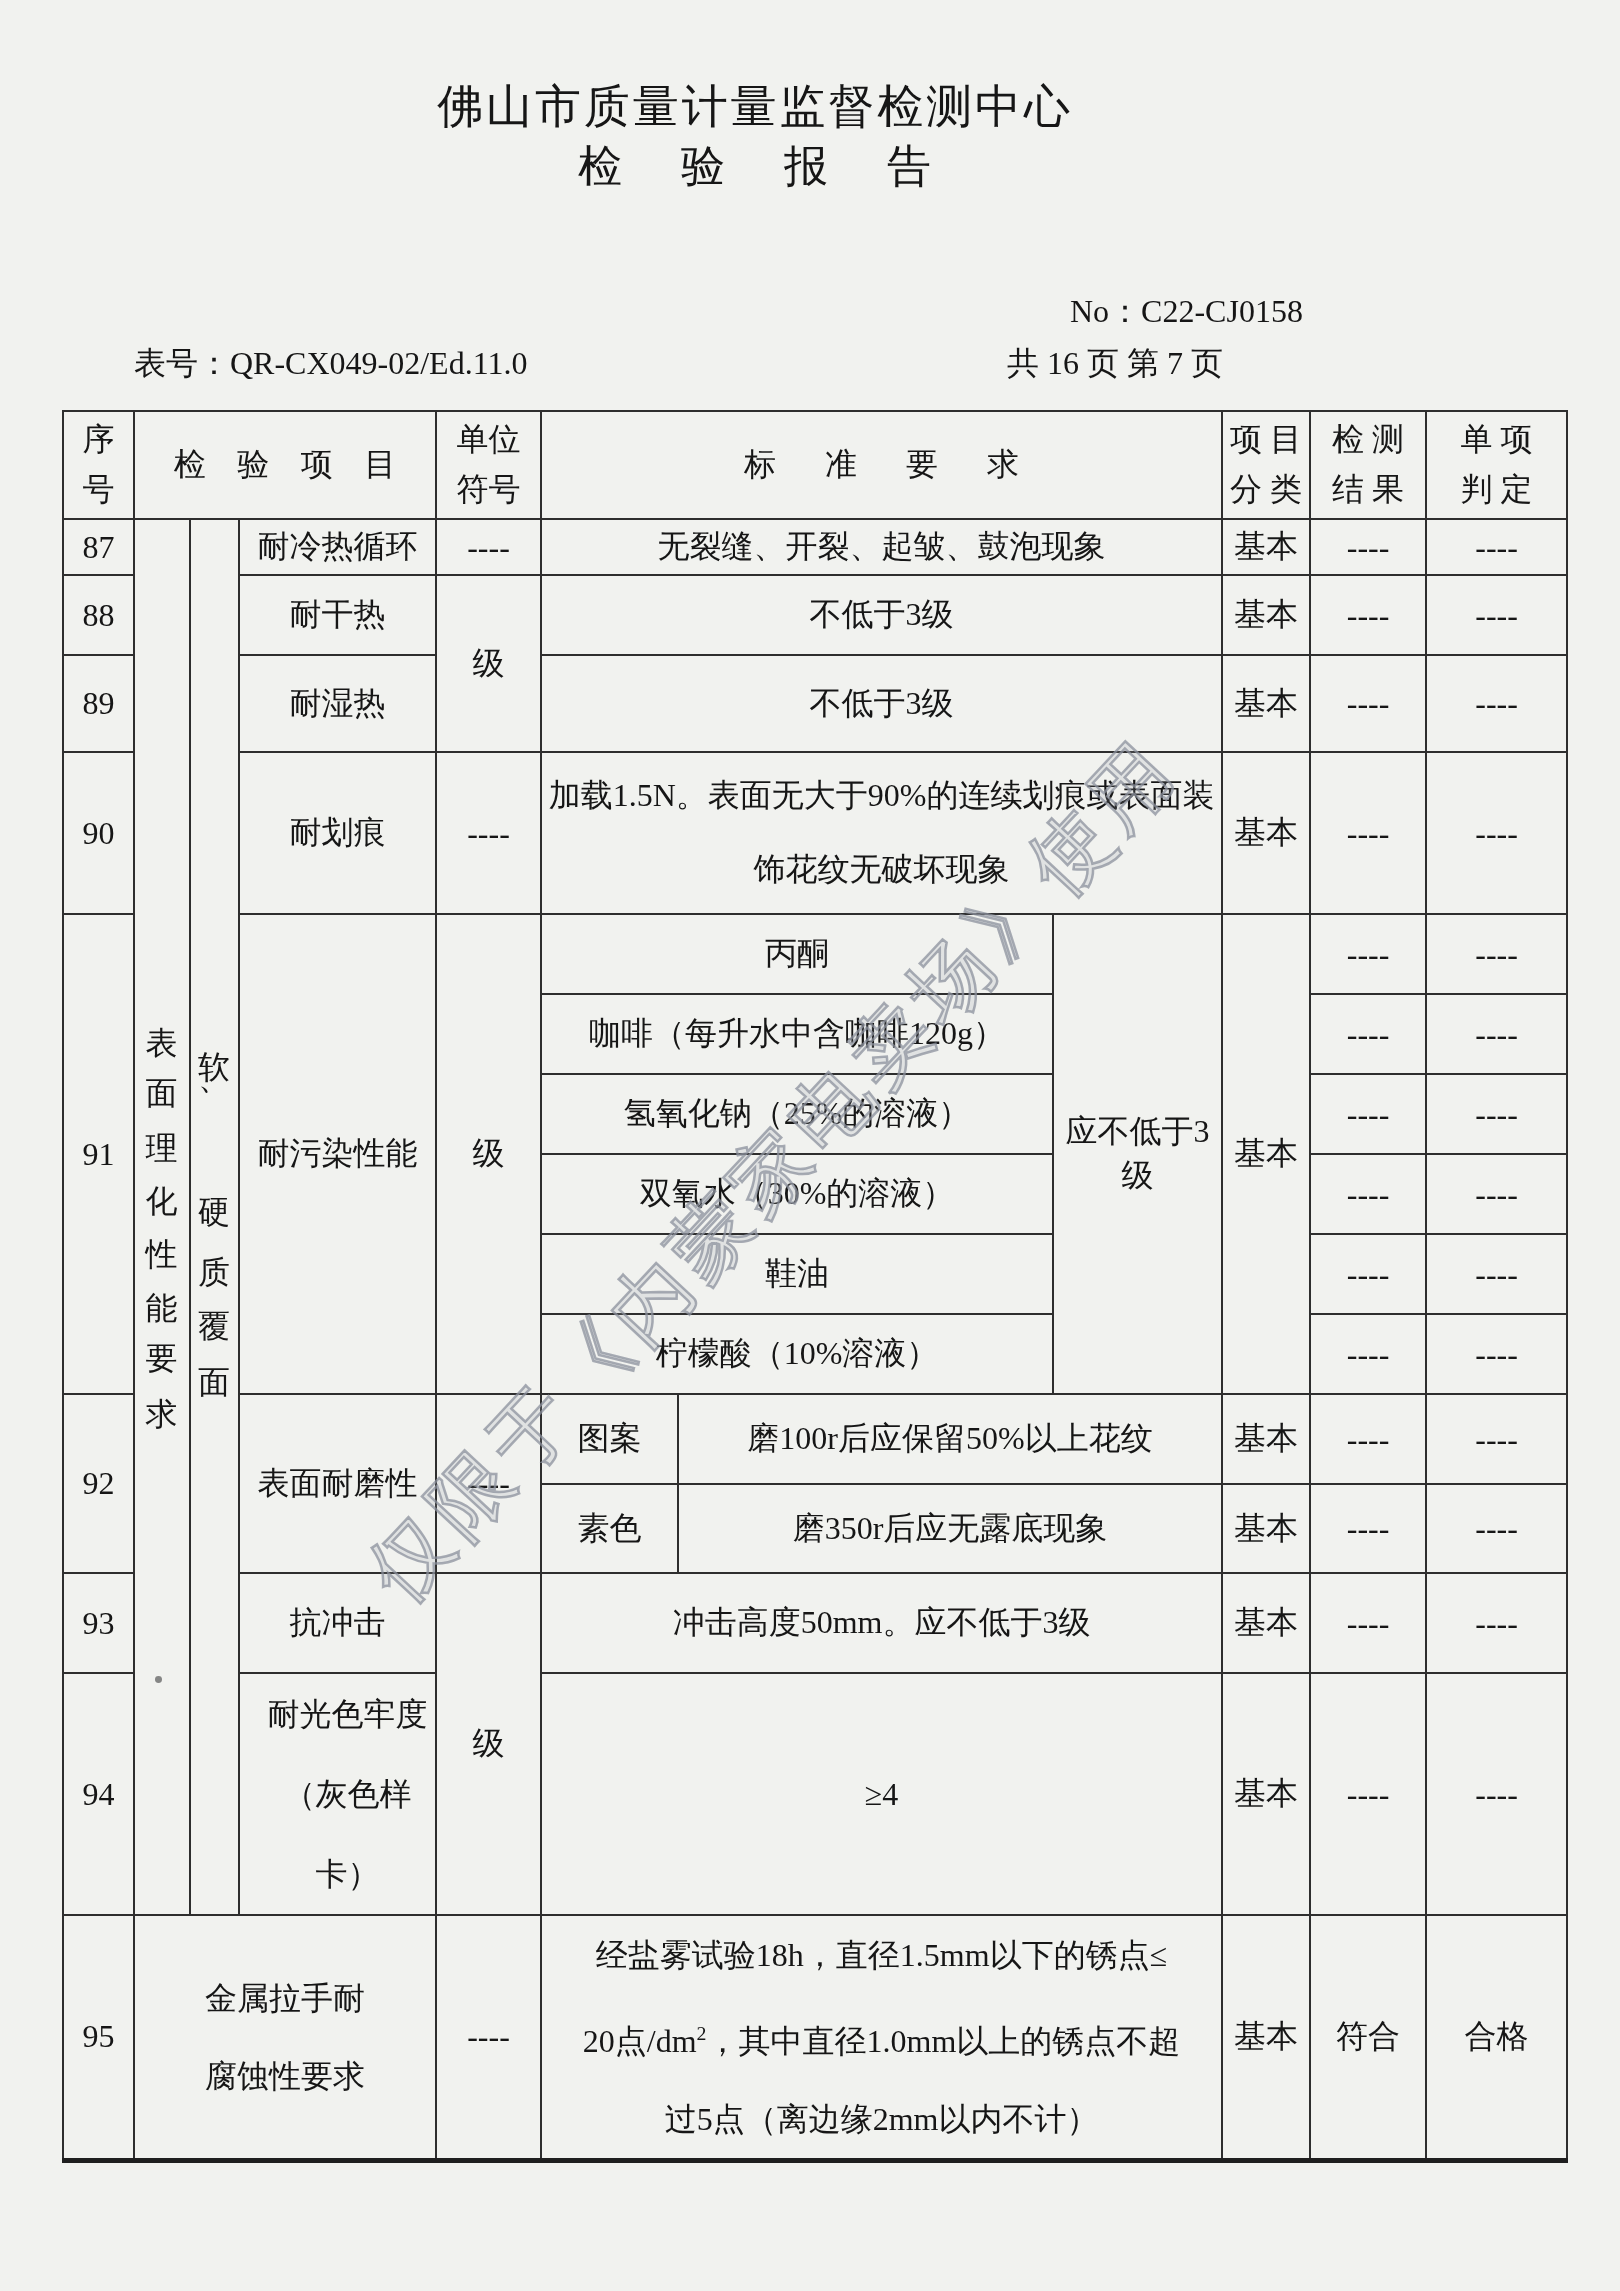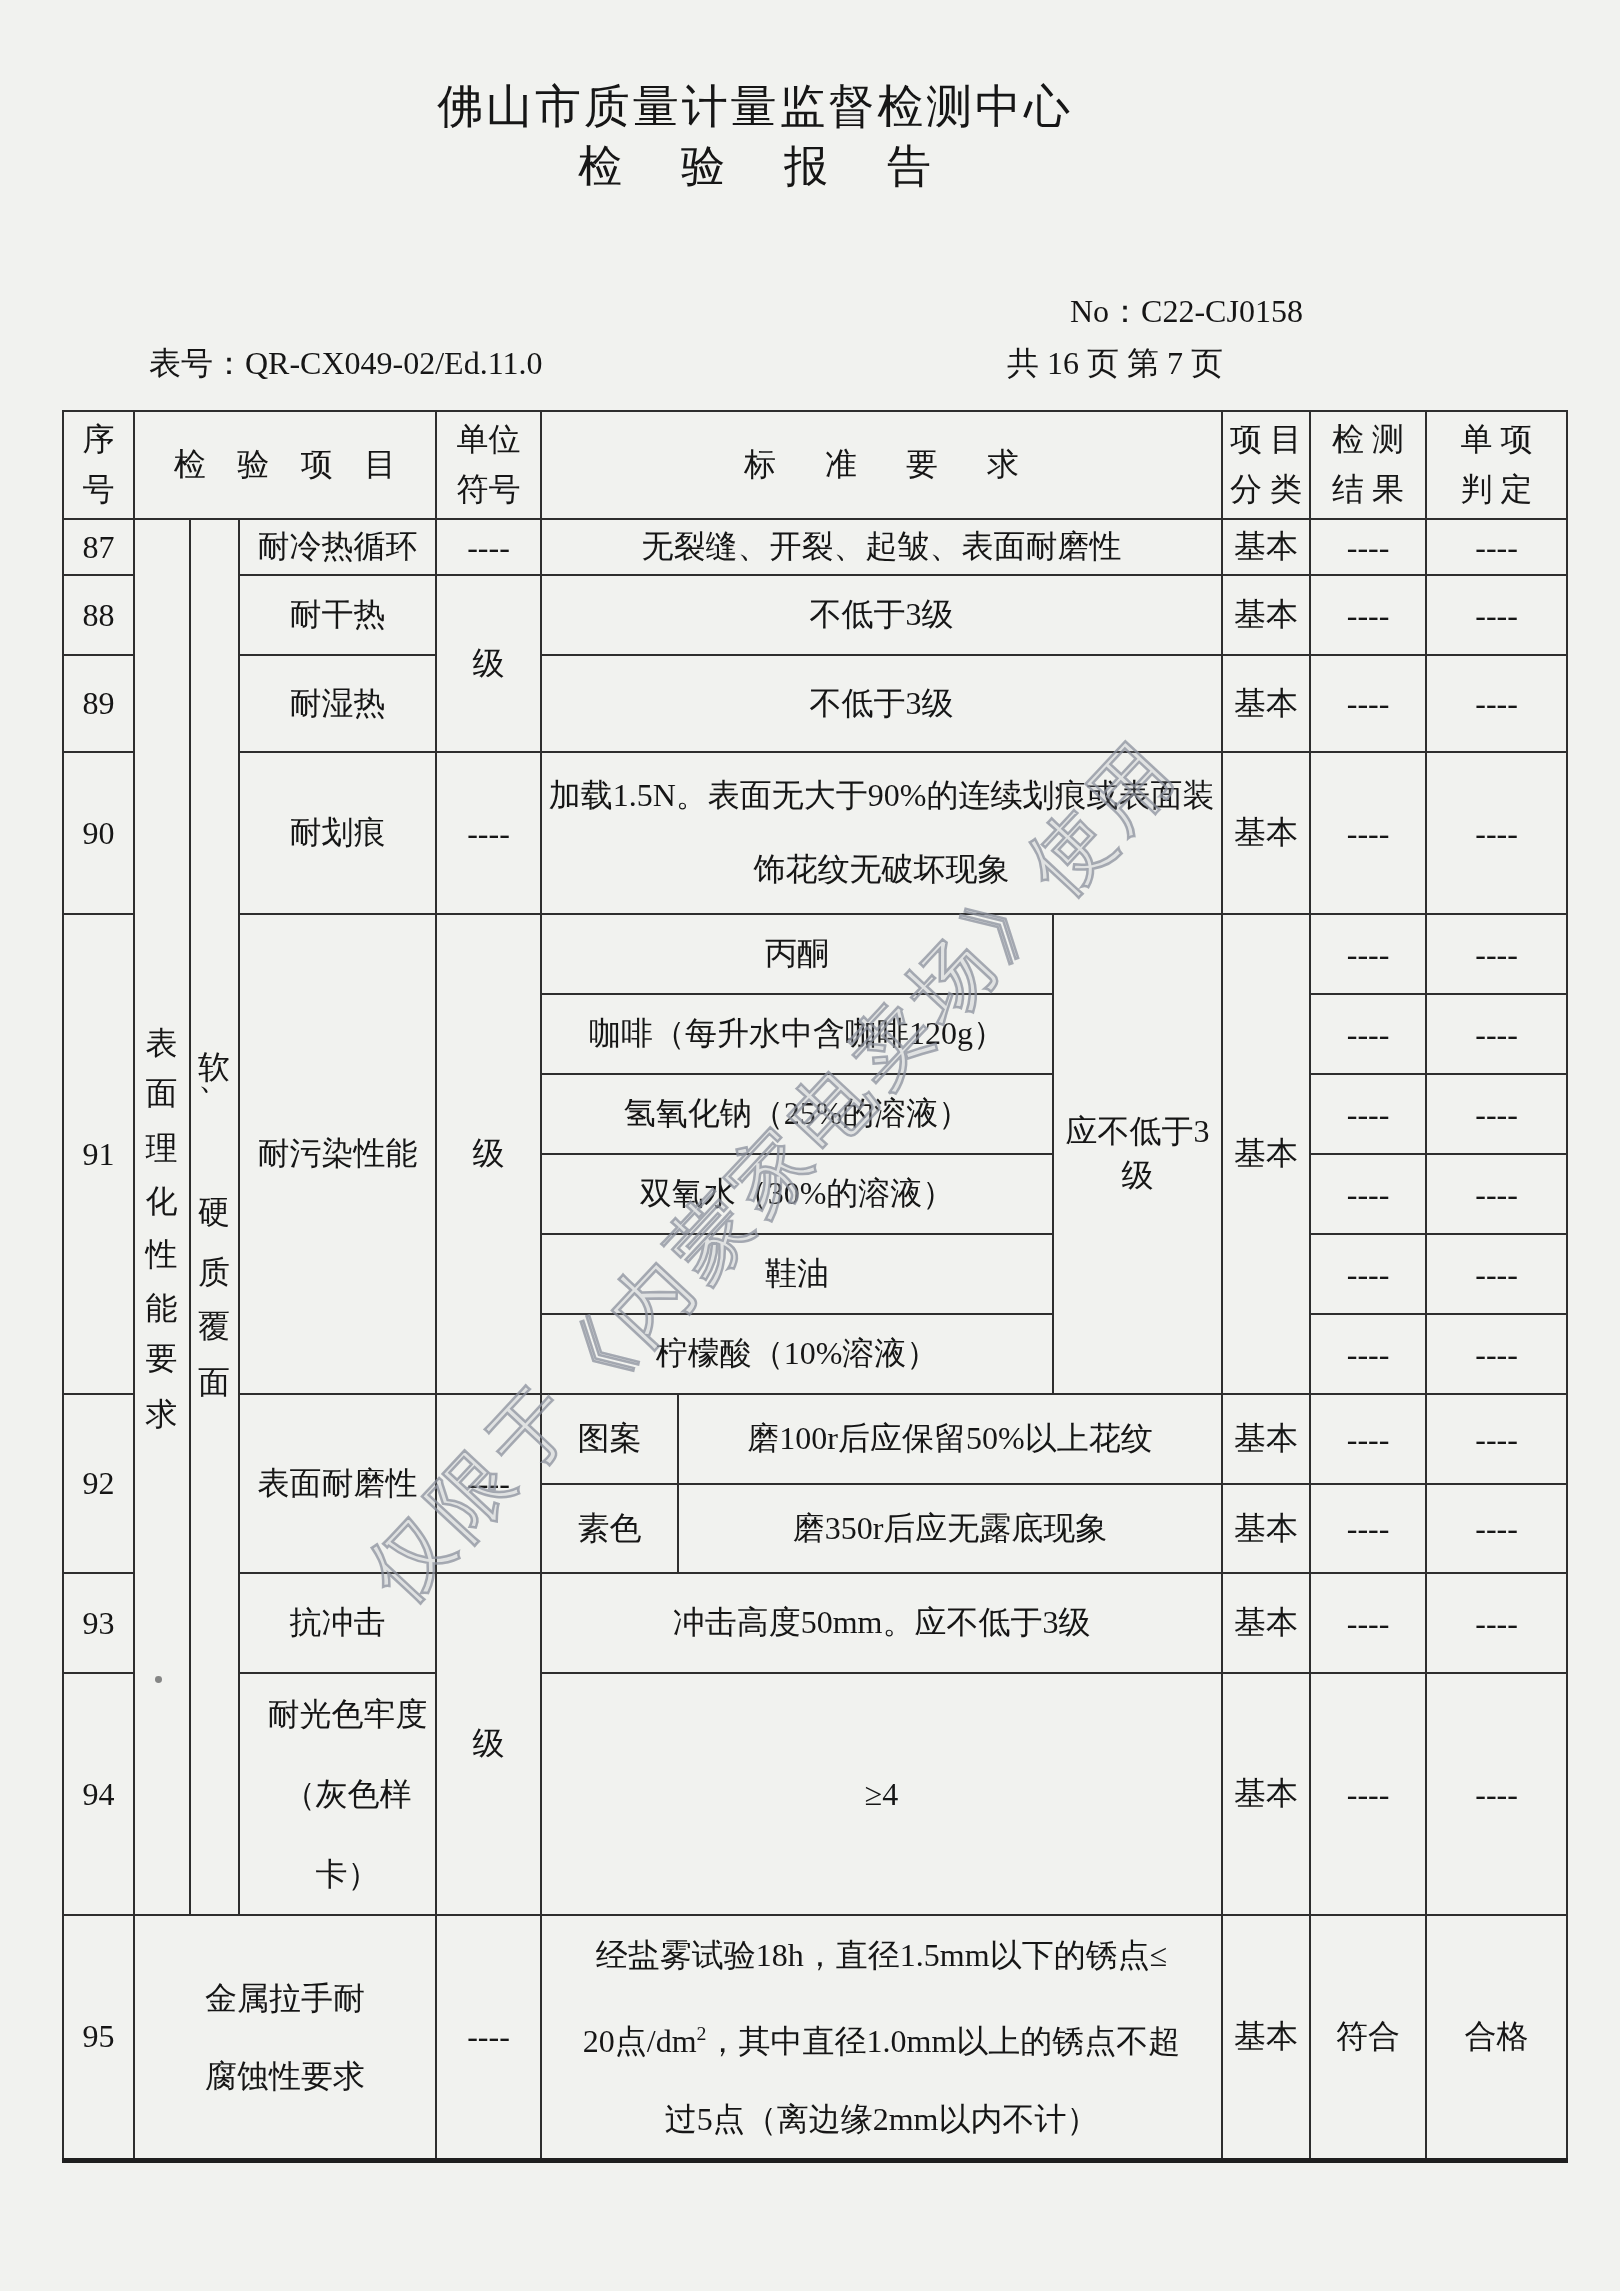--- a/index.html
+++ b/index.html
@@ -14,21 +14,21 @@
   .abs{position:absolute;}
   .org-title{
     left:755px;top:76px;transform:translateX(-50%);
     font-size:46px;letter-spacing:2.9px;white-space:nowrap;font-weight:500;
   }
   .report-title{
     left:784px;top:137px;transform:translateX(-50%);
     font-size:44px;letter-spacing:59px;white-space:nowrap;font-weight:500;
   }
   .no-line{left:1070px;top:290px;font-size:32px;white-space:nowrap;}
-  .form-line{left:149px;top:342px;font-size:32px;white-space:nowrap;text-align:right;}
+  .form-line{left:134px;top:342px;font-size:32px;white-space:nowrap;text-align:right;}
   .page-line{left:1007px;top:342px;font-size:32px;white-space:nowrap;}
 
   table.report{
     position:absolute;left:62px;top:410px;
     width:1504px;
     border-collapse:collapse;table-layout:fixed;
     font-size:32px;
   }
   table.report td{
     border:2px solid #2e2e2e;
@@ -120,21 +120,21 @@
           <div>判 定</div>
         </td>
   </tr>
 
   <tr class="h77">
     <td>87</td>
     <td rowspan="14"><span class="vtext vA">表面理化性能要求</span></td>
     <td rowspan="14"><span class="vtext vB">软、硬质覆面</span></td>
     <td>耐冷热循环</td>
     <td>----</td>
-    <td colspan="3" class="lft">无裂缝、开裂、起皱、表面耐磨性</td>
+    <td colspan="3" class="lft">无裂缝、开裂、起皱、鼓泡现象</td>
     <td>基本</td>
     <td>----</td>
     <td>----</td>
   </tr>
 
   <tr class="h82">
     <td>88</td>
     <td>耐干热</td>
     <td rowspan="2">级</td>
     <td colspan="3" class="lft">不低于3级</td>

